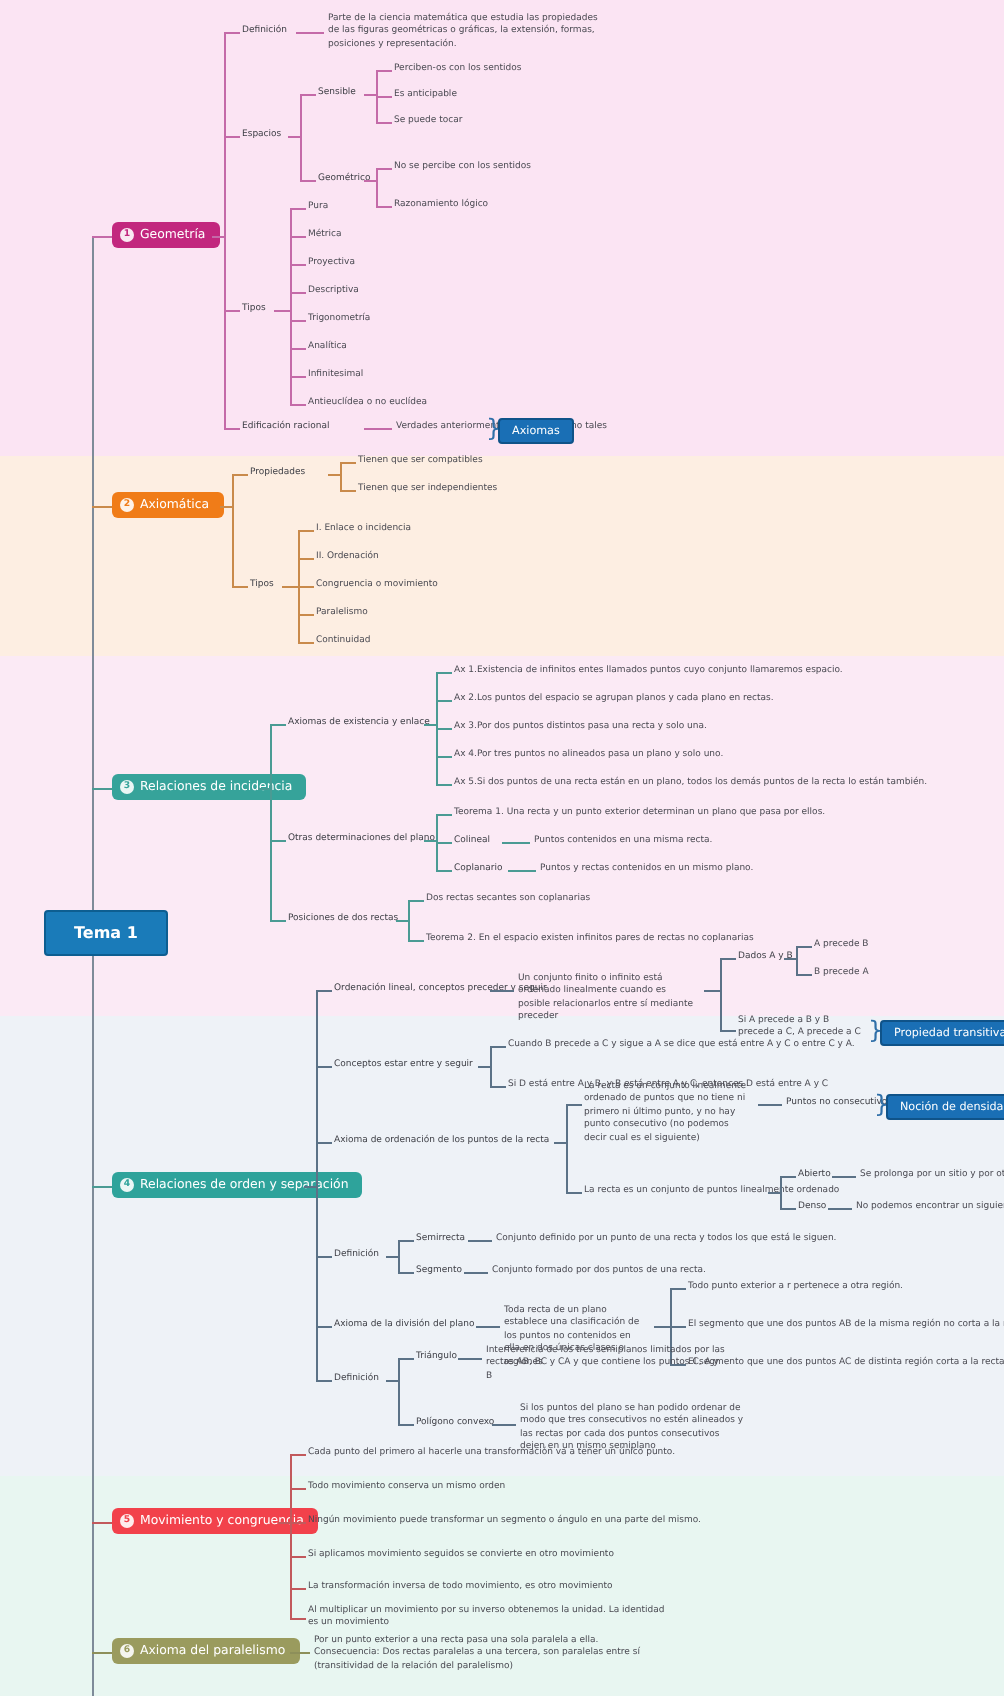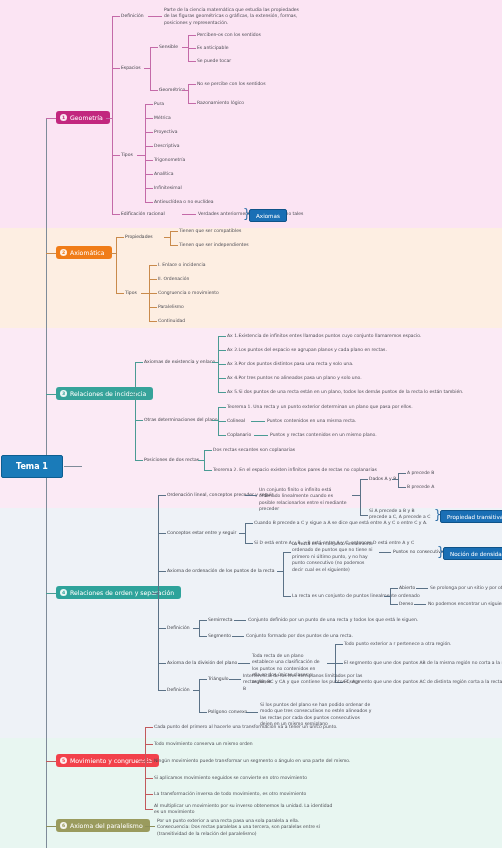--- a/index.html
+++ b/index.html
@@ -117,21 +117,21 @@
   <div class="ln lnv c-grey" style="left:46px;top:118px;height:800px;"></div>
   <div class="ln lnh c-grey" style="left:36px;top:466px;width:10px;"></div>
 
   <div class="ln lnh c-pink" style="left:46px;top:118px;width:10px;"></div>
   <div class="ln lnh c-orange" style="left:46px;top:253px;width:10px;"></div>
   <div class="ln lnh c-teal" style="left:46px;top:394px;width:10px;"></div>
   <div class="ln lnh c-teal" style="left:46px;top:593px;width:10px;"></div>
   <div class="ln lnh c-red" style="left:46px;top:761px;width:10px;"></div>
   <div class="ln lnh c-olive" style="left:46px;top:826px;width:10px;"></div>
 
-  <div id="n-root" class="node" style="left:1px;top:455px;">
+  <div id="n-root" class="node" style="left:22px;top:455px;">
     <span>Tema 1</span>
   </div>
 
   <div id="n-geometria" class="node" style="left:56px;top:111px;">
     <span class="num">1</span>
     <span>Geometría</span>
   </div>
 
   <div class="ln lnh c-pink" style="left:106px;top:118px;width:6px;"></div>
   <div class="ln lnv c-pink" style="left:112px;top:16px;height:198px;"></div>

